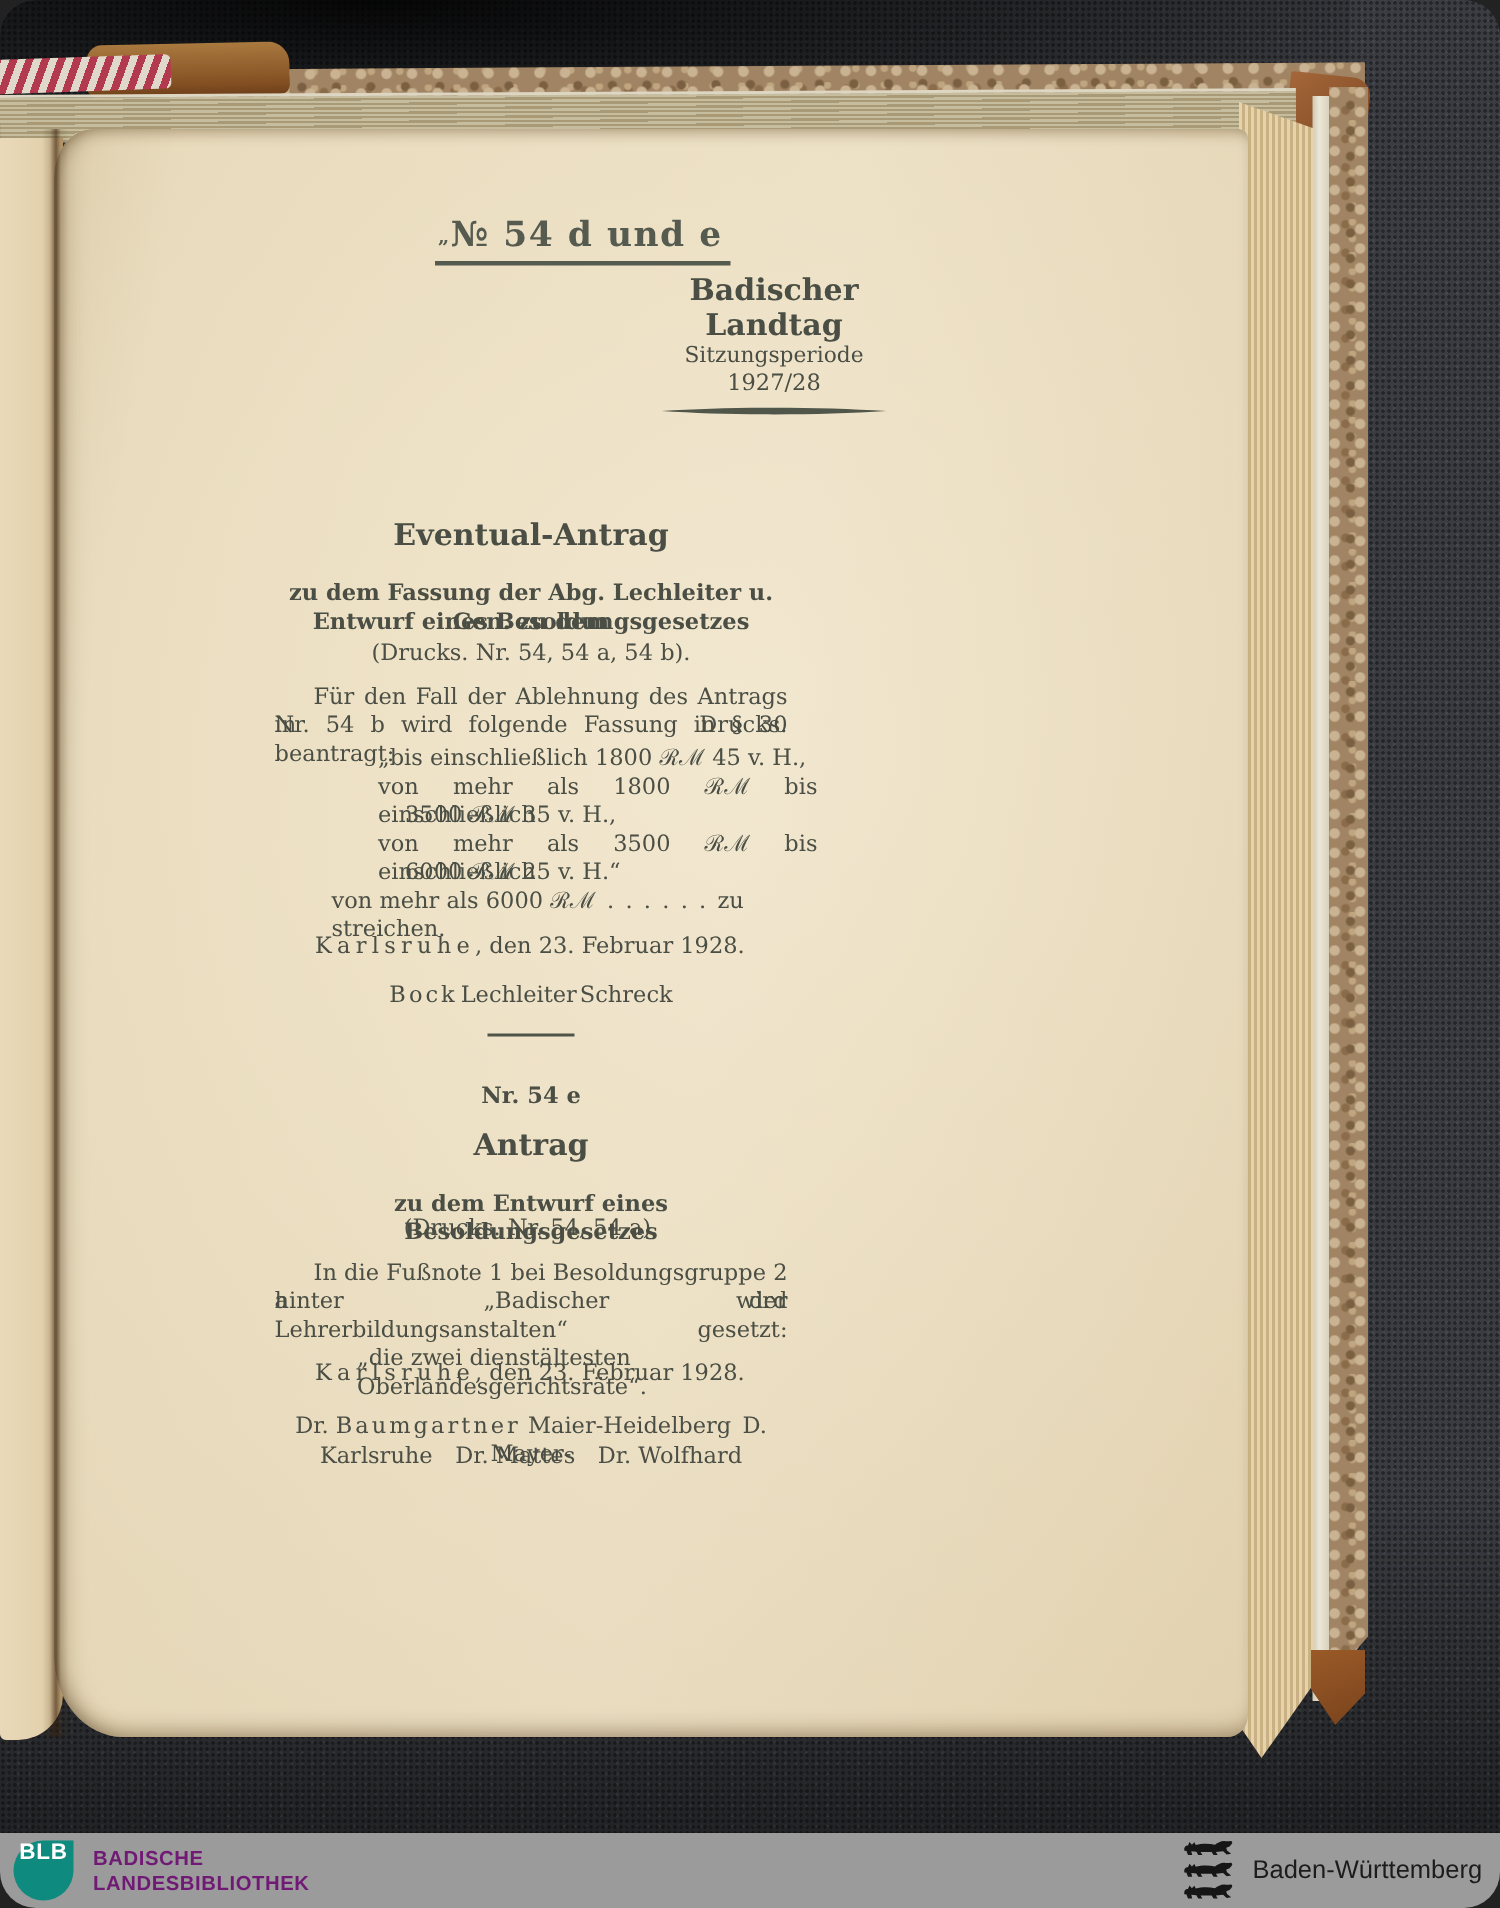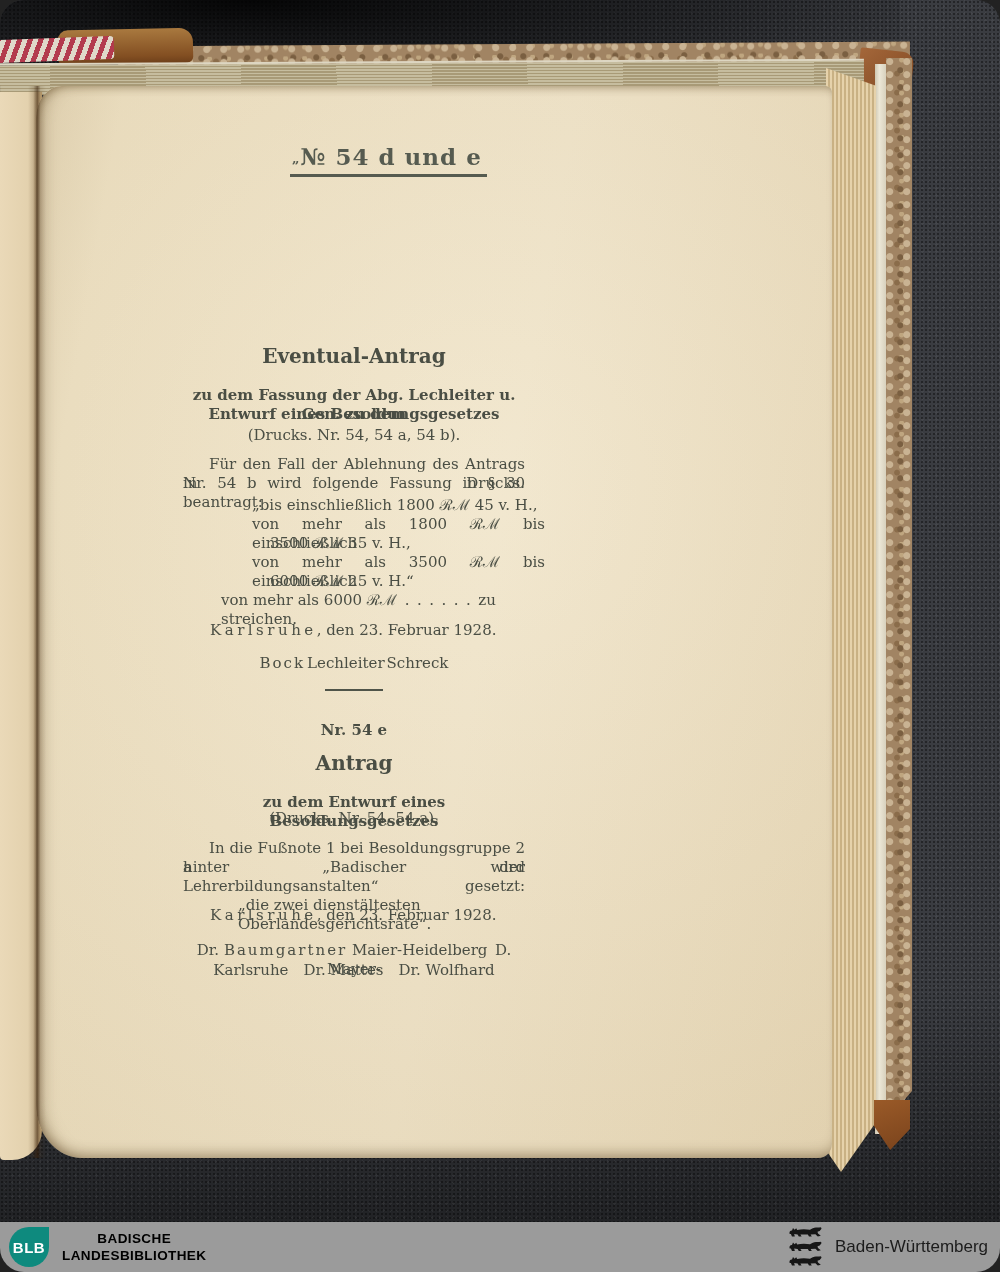--- a/index.html
+++ b/index.html
@@ -80,24 +80,24 @@
   .sp1{letter-spacing:3.5px;}
   .sp2{letter-spacing:2px;}
   .gap{margin:0 1px;}
   .quote{margin-left:69px;width:293px;}
   .ind{ text-indent:26px;}
   .divider{left:289px;width:58px;border-top:2px solid #4f5449;}
   
   .footer{position:absolute;left:0;bottom:0;width:1000px;height:50px;background:#9b9b9b;
       font-family:"Liberation Sans",sans-serif;}
   .blb-logo{position:absolute;left:9px;top:5px;width:40px;height:40px;background:#0e8a7e;
-      border-radius:50% 0 50% 50%;display:flex;align-items:center;justify-content:center;
+      border-radius:50% 0 50% 50%;display:flex;align-items:flex-start;justify-content:center;
       color:#fff;font:700 15px/1 "Liberation Sans",sans-serif;letter-spacing:.5px;}
-  .lib-name{position:absolute;left:62px;top:8px;color:#000000;
-      font:700 13.5px/17px "Liberation Sans",sans-serif;letter-spacing:.4px;text-align:center;}
+  .lib-name{position:absolute;left:62px;top:8px;color:#701a75;
+      font:700 13.5px/17px "Liberation Sans",sans-serif;letter-spacing:.4px;}
   .state{position:absolute;left:786px;top:3px;height:44px;display:flex;align-items:center;gap:9px;}
   .state-label{color:#1c1c1c;font:400 17px/20px "Liberation Sans",sans-serif;}
   .coa{display:block;}
 </style>
 </head>
 <body>
 
 <div class="scene">
   <div class="bg"></div>
   <div class="under-shadow"></div>
@@ -112,20 +112,28 @@
   <div class="edges-right"></div>
   <div class="corner-br"></div>
   <div class="sliver"></div>
 
   <div class="page">
 
     <div class="t stamp">
       <span class="mk">„</span><span>№ 54 d und e</span>
     </div>
 
+    <div class="t masthead">
+      <div class="mh-title">Badischer Landtag</div>
+      <div class="mh-sub">Sitzungsperiode</div>
+      <div class="mh-period">1927/28</div>
+      <svg class="mh-rule" width="150" height="8" viewBox="0 0 150 8">
+        <path d="M0,4 C45,1 105,1 150,4 C105,7 45,7 0,4 Z M70,4 l5,-2 5,2 -5,2 Z" fill="currentColor"></path>
+      </svg>
+    </div>
 
     <div class="t col ctr b" style="top:258px;font-size:20px;line-height:24px">Eventual-Antrag</div>
     <div class="t col ctr b" style="top:300px">zu dem Fassung der Abg. Lechleiter u. Gen. zu dem</div>
     <div class="t col ctr b" style="top:319px">Entwurf eines Besoldungsgesetzes</div>
     <div class="t col ctr" style="top:340px">(Drucks. Nr. 54, 54 a, 54 b).</div>
 
     <div class="t col just ind" style="top:369px">Für den Fall der Ablehnung des Antrags in Drucks.</div>
     <div class="t col just" style="top:388px">Nr. 54 b wird folgende Fassung in § 30 beantragt:</div>
 
     <div class="t col quote" style="top:410px">„bis einschließlich 1800 ℛℳ 45 v. H.,</div>

